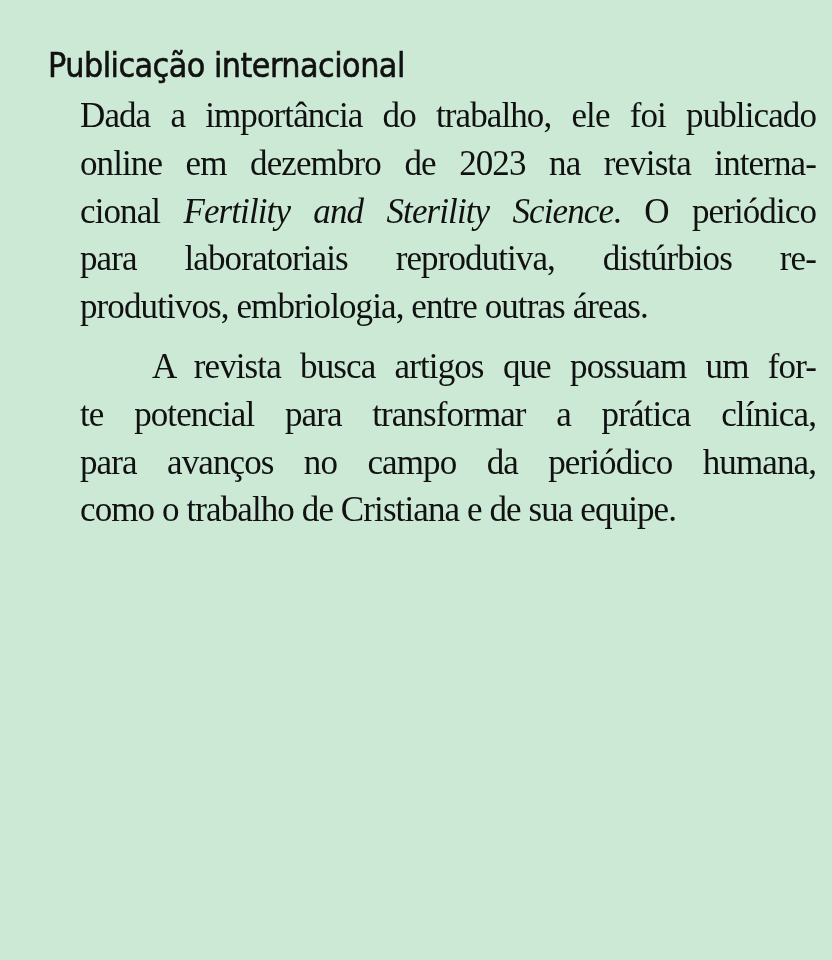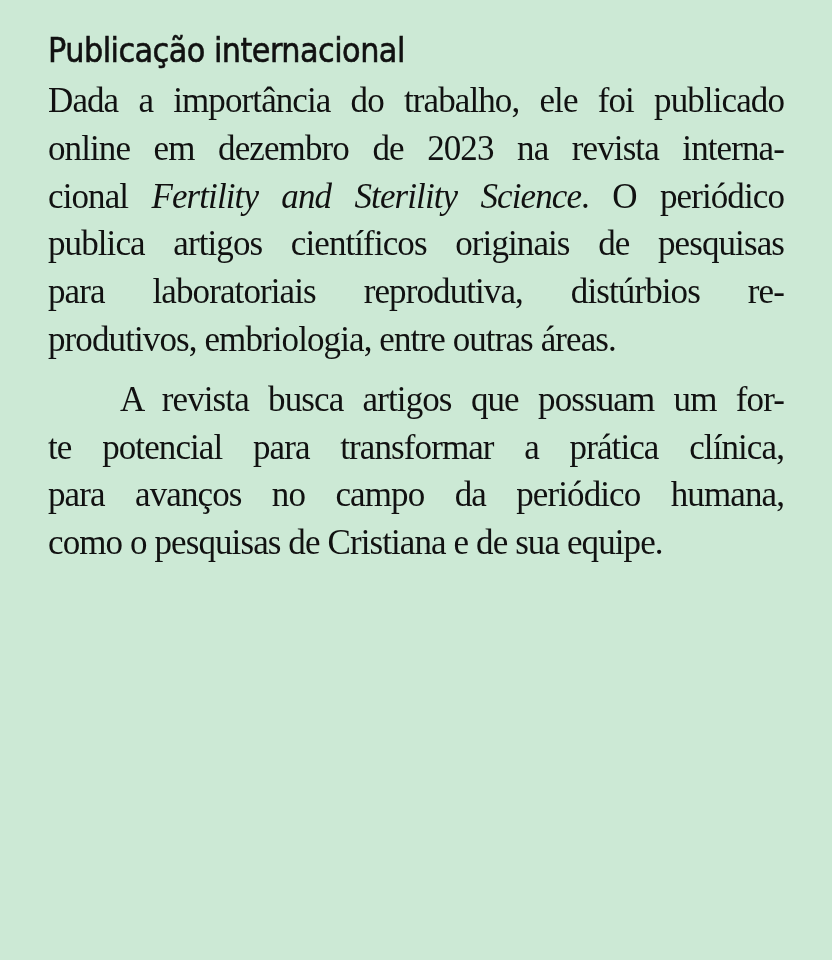--- a/index.html
+++ b/index.html
@@ -4,21 +4,21 @@
 <style>
   html, body { margin: 0; padding: 0; }
   body {
     width: 832px; height: 960px;
     background: #cce9d5;
     overflow: hidden;
     position: relative;
   }
   .page {
     position: absolute;
-    left: 48px; top: 29px;
+    left: 48px; top: 44px;
     width: 736px;
   }
   .title {
     font-family: "DejaVu Sans", sans-serif;
     font-size: 33px;
     font-weight: normal;
     color: #111;
     margin: 0;
     line-height: 44px;
     letter-spacing: -0.6px;
@@ -33,41 +33,41 @@
     line-height: 47.8px;
     color: #111;
   }
   .line {
     display: block;
     white-space: nowrap;
     text-align: justify;
     text-align-last: justify;
     width: 736px;
     letter-spacing: -0.9px;
+    margin-left: 32px;
   }
   .line.last { text-align-last: left; }
   .line.indent { padding-left: 72px; width: 664px; }
   .p1 { margin-top: 4px; }
   .p2 { margin-top: 12px; }
   em { font-style: italic; }
 </style>
 </head>
 <body>
 
 <div class="page">
   <h2 class="title">Publicação internacional</h2>
 
   <p class="body-text p1">
     <span class="line">Dada a importância do trabalho, ele foi publicado</span>
     <span class="line">online em dezembro de 2023 na revista interna-</span>
     <span class="line"><span>cional </span><em>Fertility and Sterility Science</em><span>. O periódico</span></span>
-    <span class="line">publica artigos científicos originais de pesquisas</span>
     <span class="line">para laboratoriais reprodutiva, distúrbios re-</span>
     <span class="line last">produtivos, embriologia, entre outras áreas.</span>
   </p>
 
   <p class="body-text p2">
     <span class="line indent">A revista busca artigos que possuam um for-</span>
     <span class="line">te potencial para transformar a prática clínica,</span>
     <span class="line">para avanços no campo da periódico humana,</span>
-    <span class="line last">como o pesquisas de Cristiana e de sua equipe.</span>
+    <span class="line last">como o trabalho de Cristiana e de sua equipe.</span>
   </p>
 </div>
 
 </body></html>

